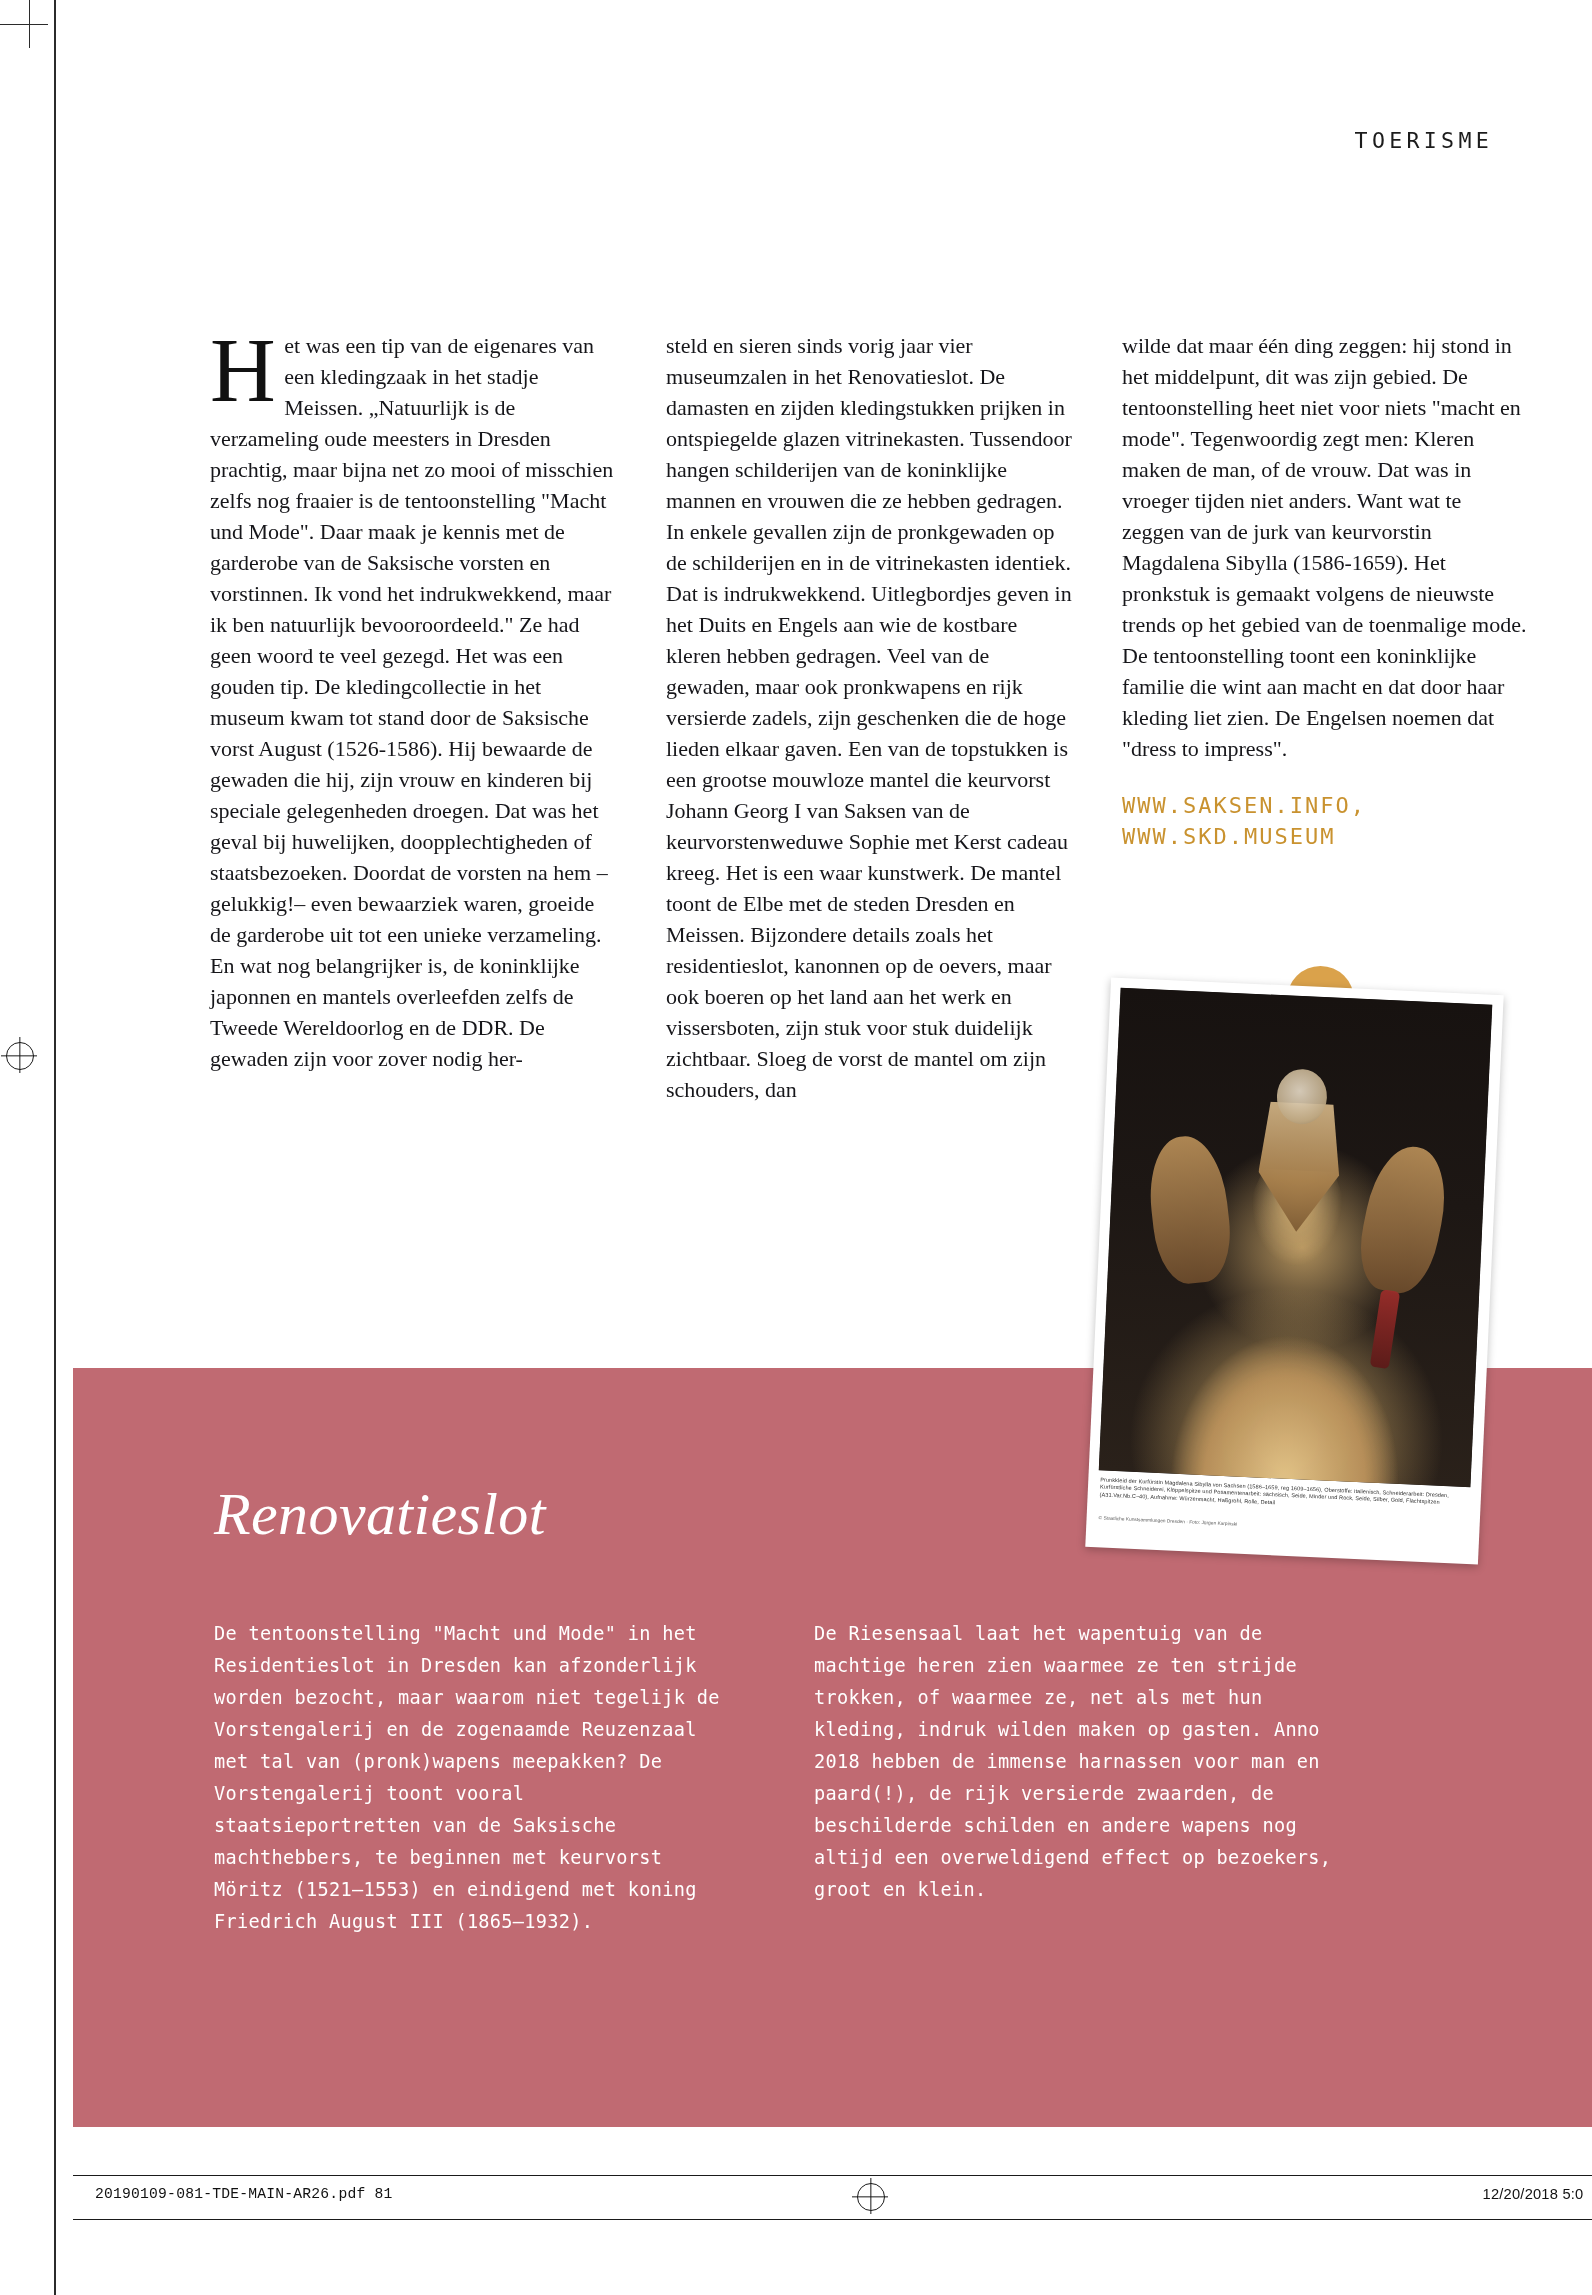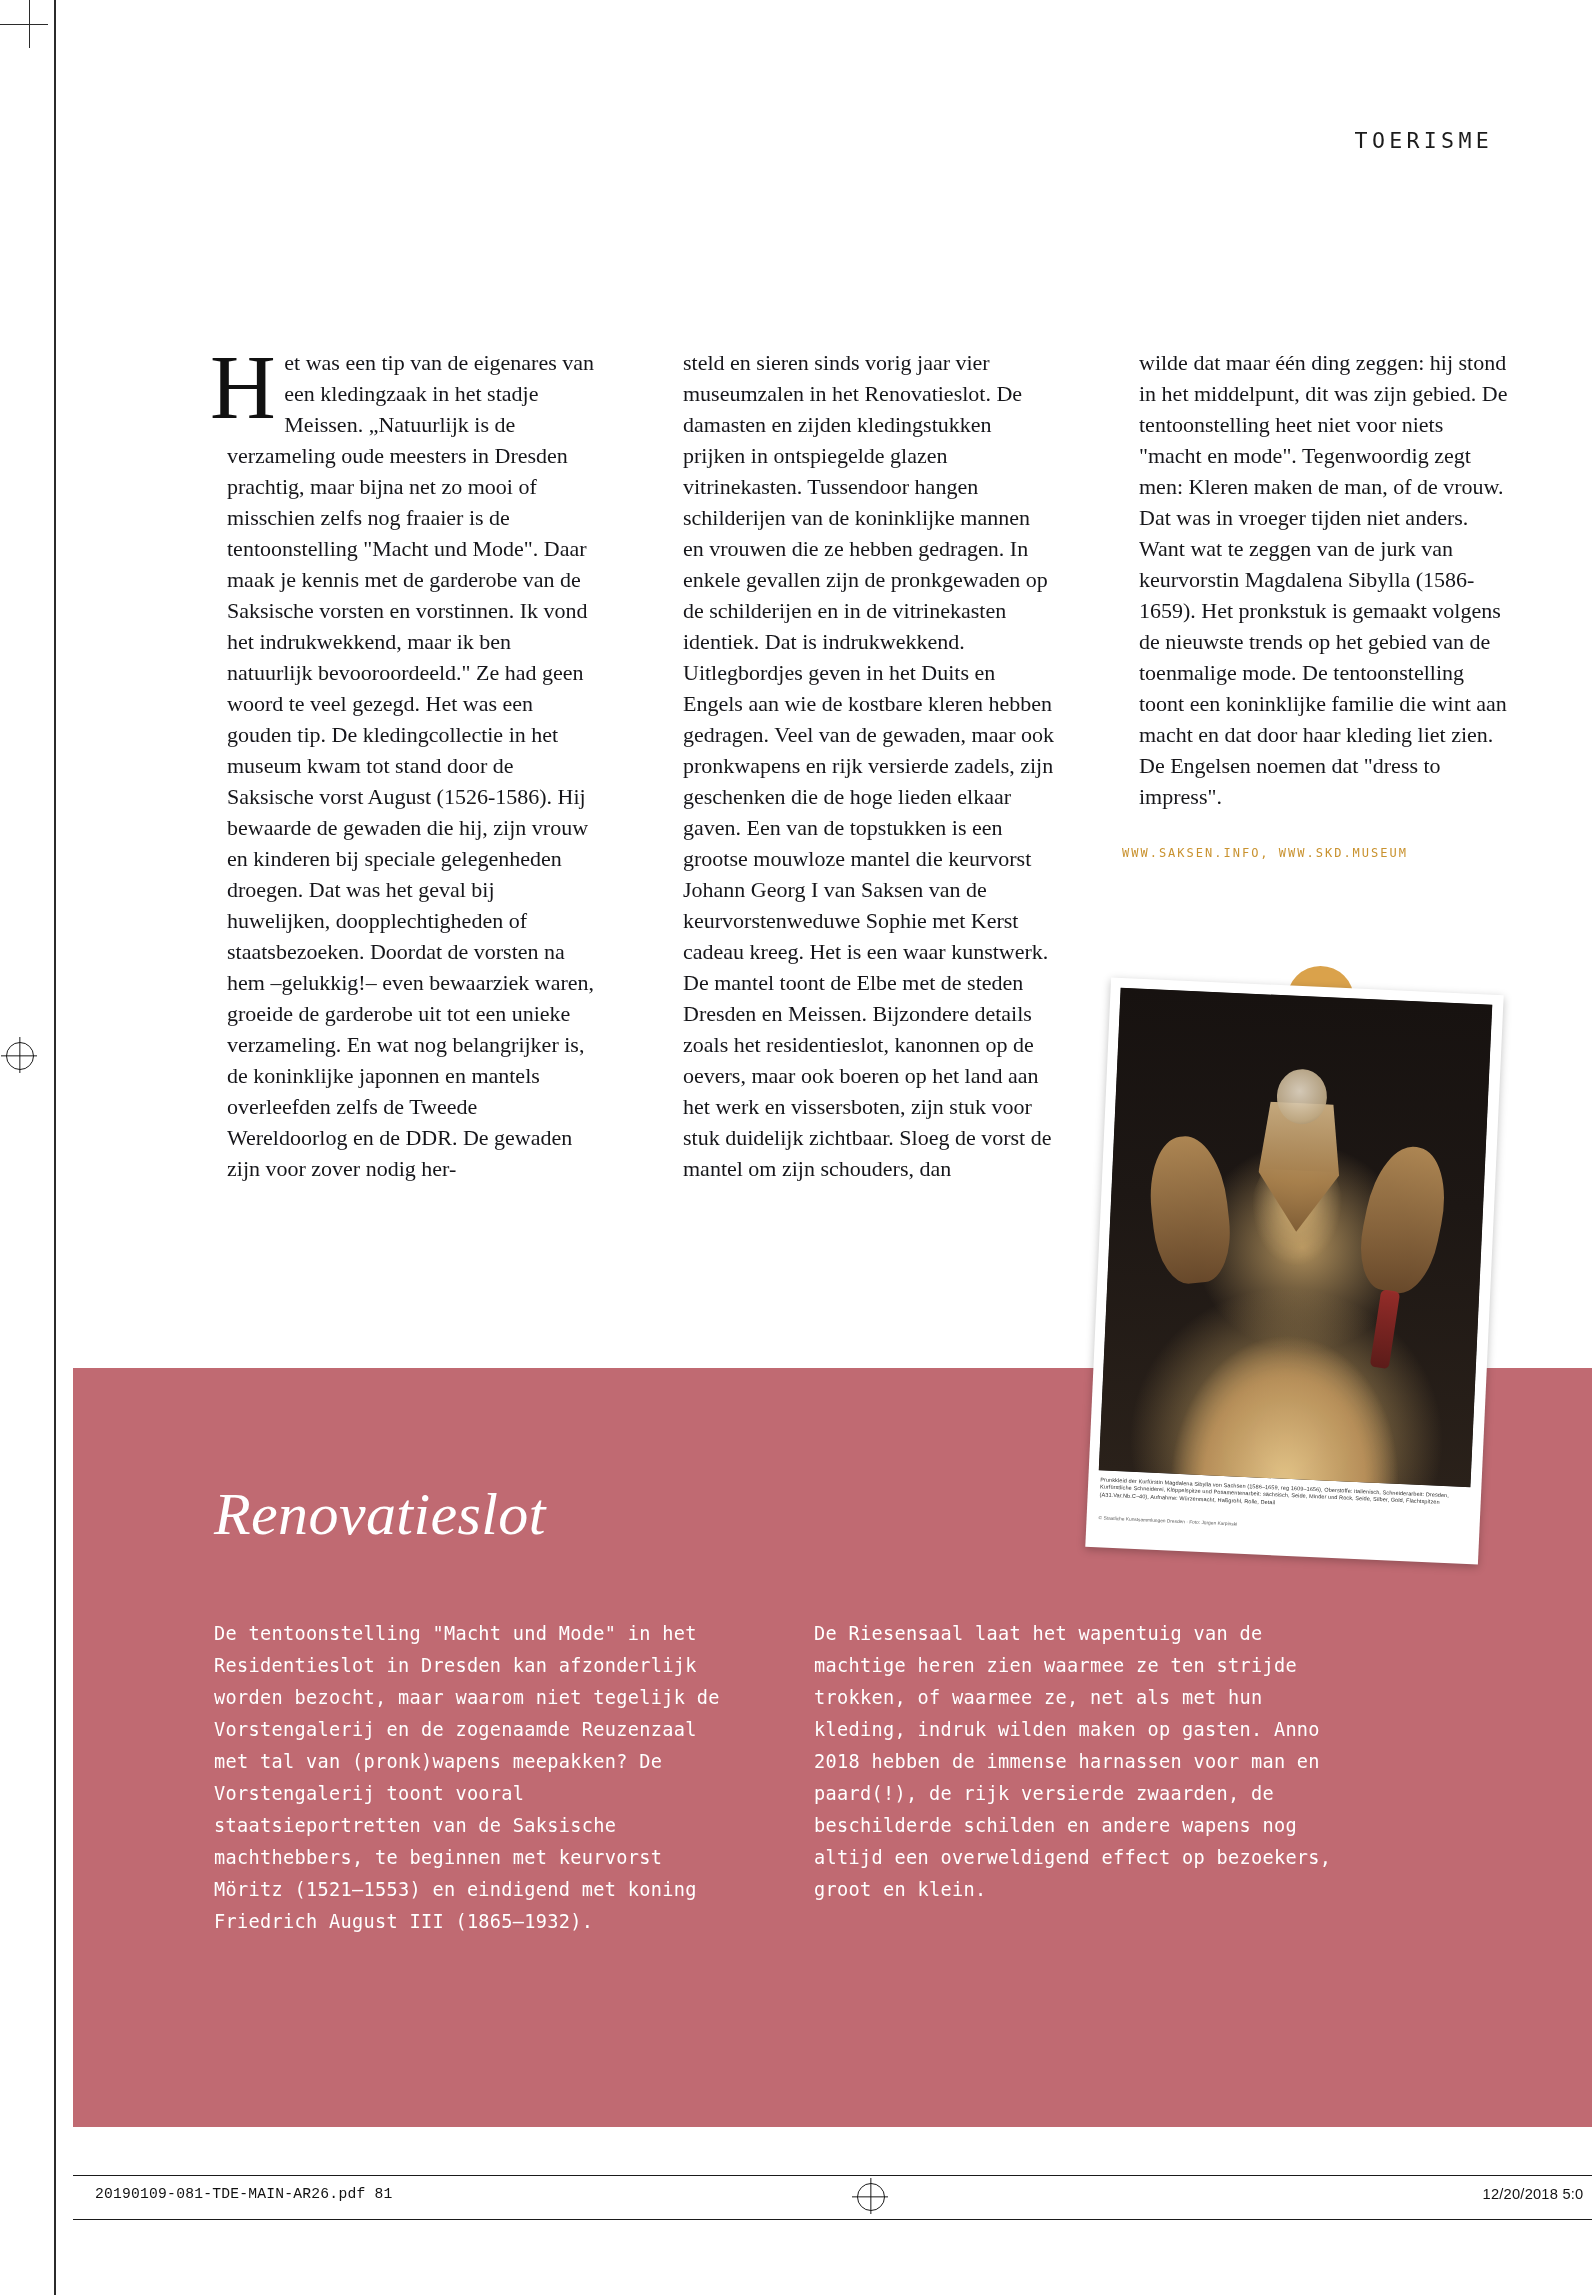--- a/index.html
+++ b/index.html
@@ -99,39 +99,39 @@
   }
   .col {
     width: 406px;
     font-size: 22px;
     line-height: 31px;
     color: #16161a;
     text-align: left;
     hyphens: manual;
   }
   .col p {
-    margin: 17px;
+    margin: 0;
   }
   .dropcap-wrap {
     position: relative;
   }
   .dropcap {
     float: left;
     font-family: "Liberation Serif", serif;
     font-size: 91px;
     line-height: 72px;
     padding: 5.2px 8.6px 0 0;
     color: #111;
   }
 
   
   .weblinks {
     margin-top: 26px;
     font-family: "DejaVu Sans Mono", monospace;
-    font-size: 12px;
+    font-size: 22px;
     letter-spacing: 2px;
     color: #c9922f;
   }
 
   
   .gold-dot {
     position: absolute;
     left: 1287px;
     top: 966px;
     width: 67px;

